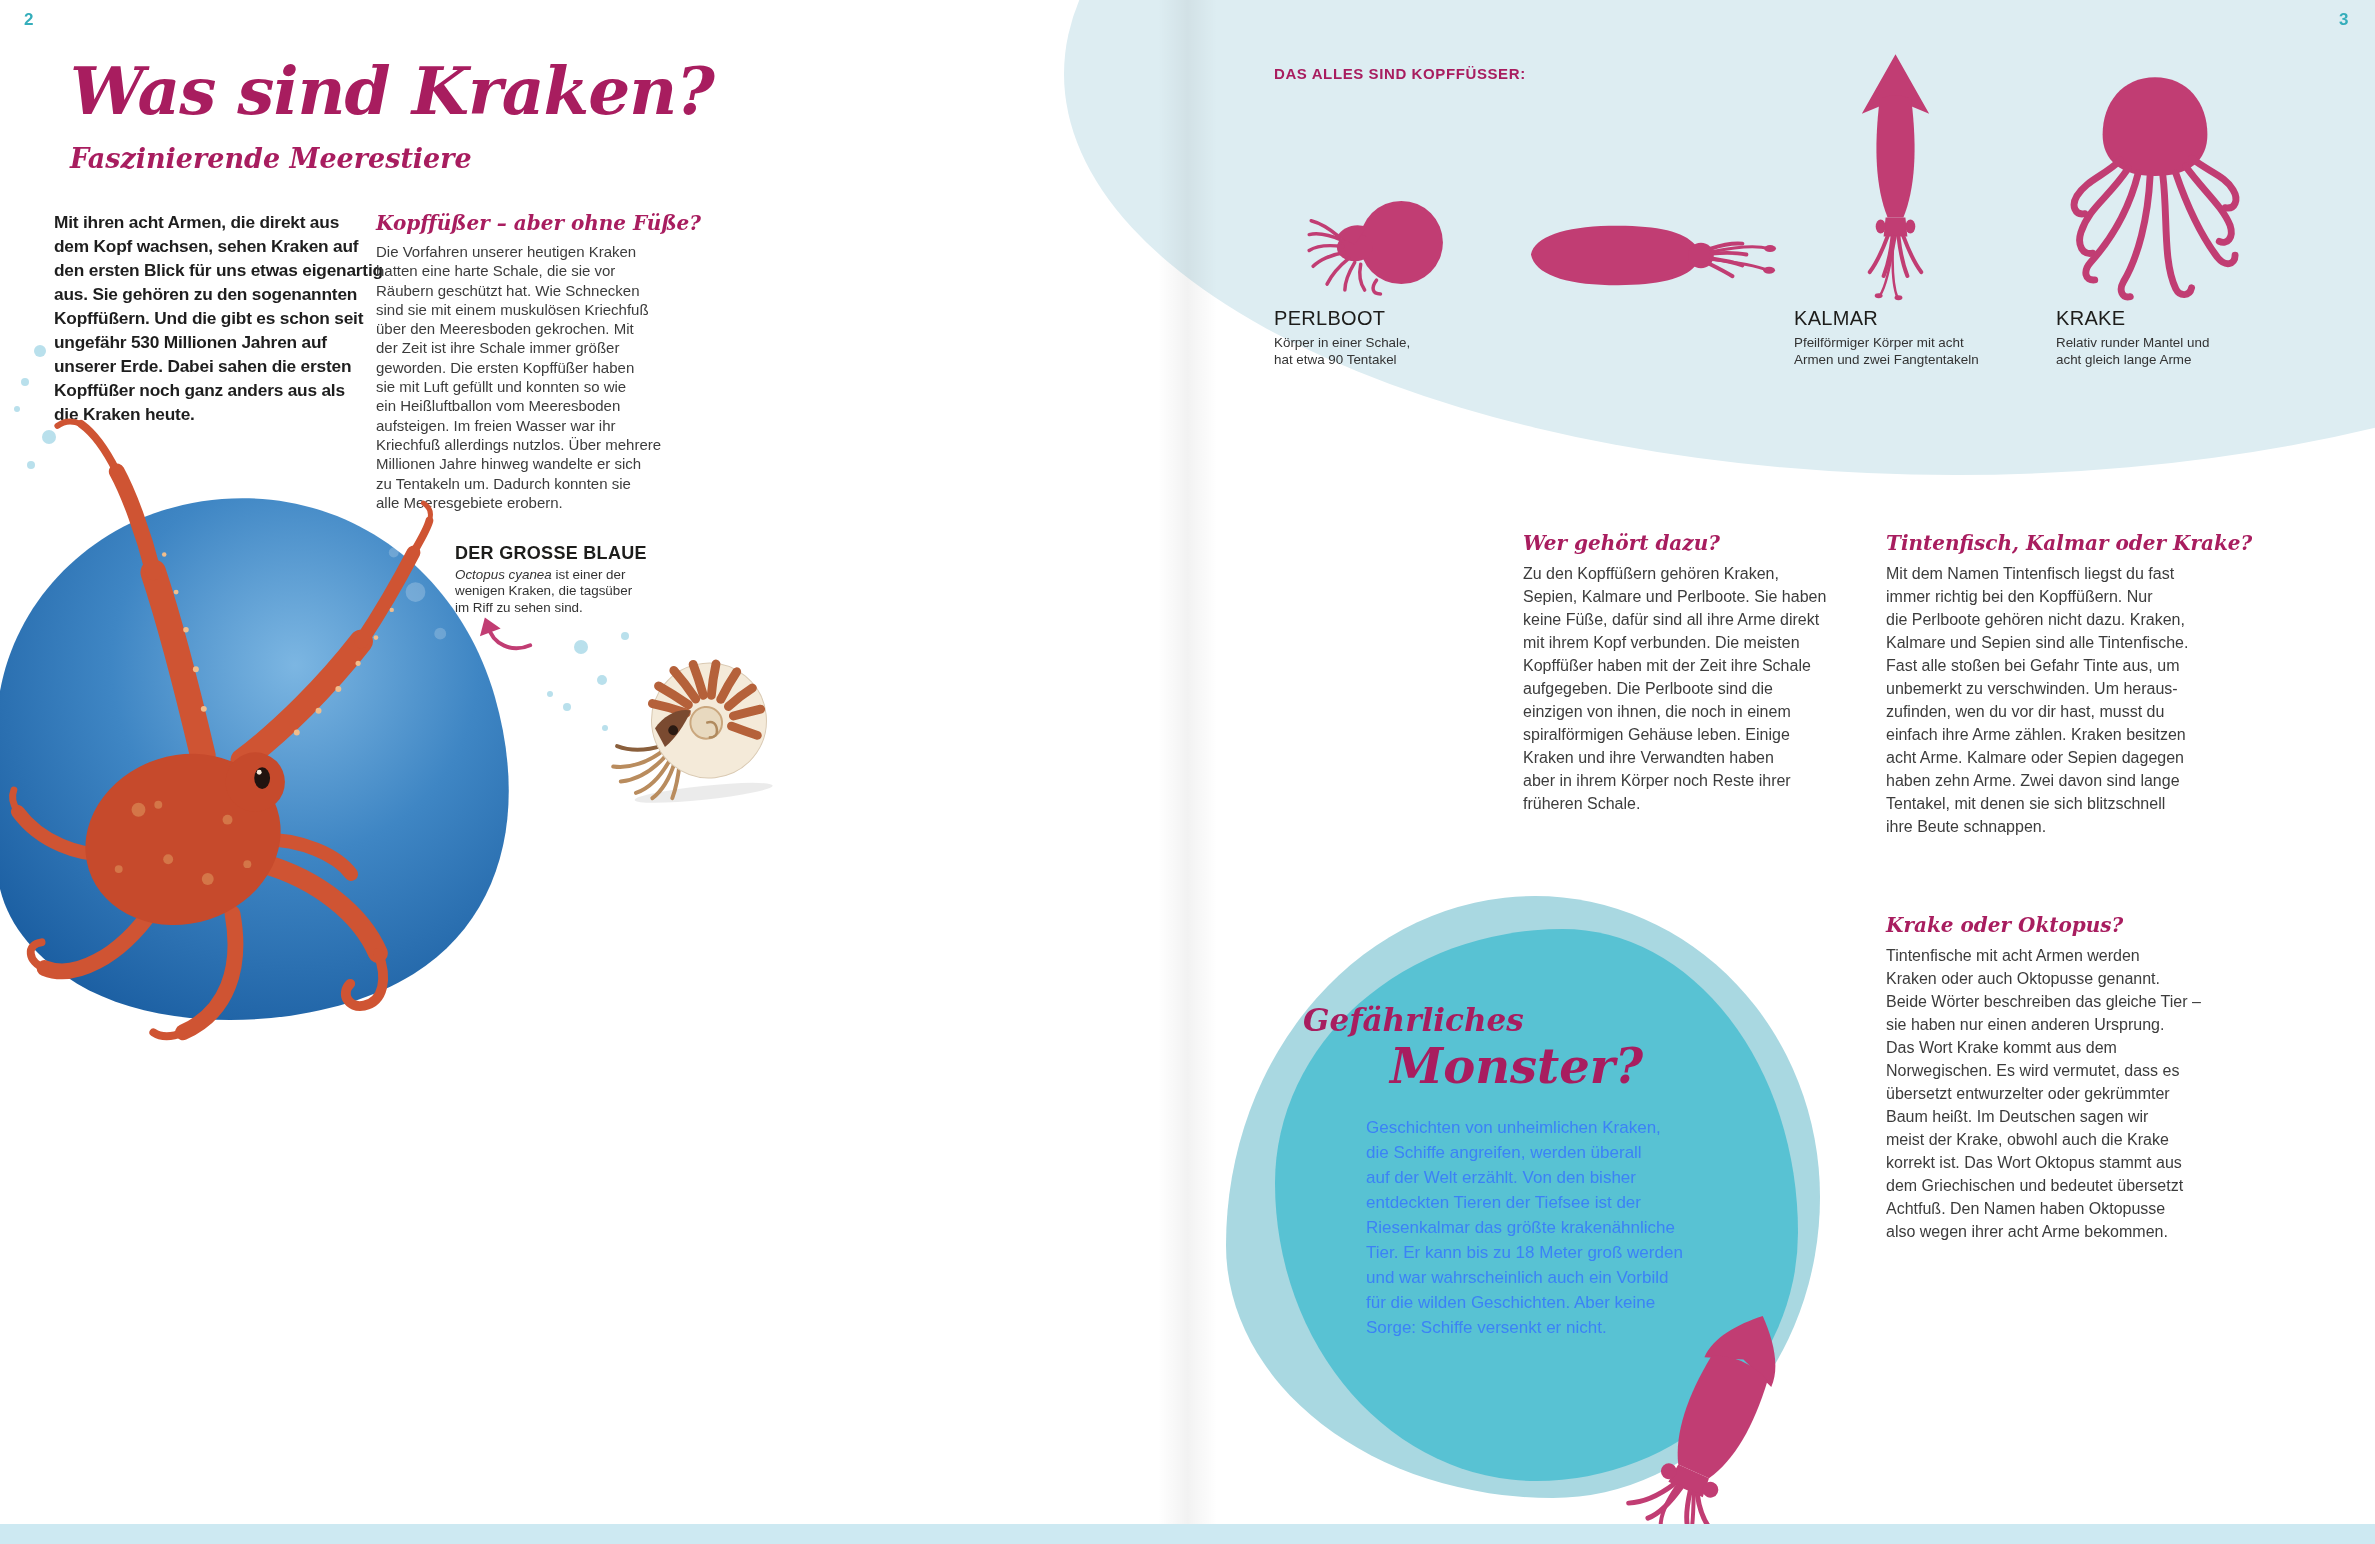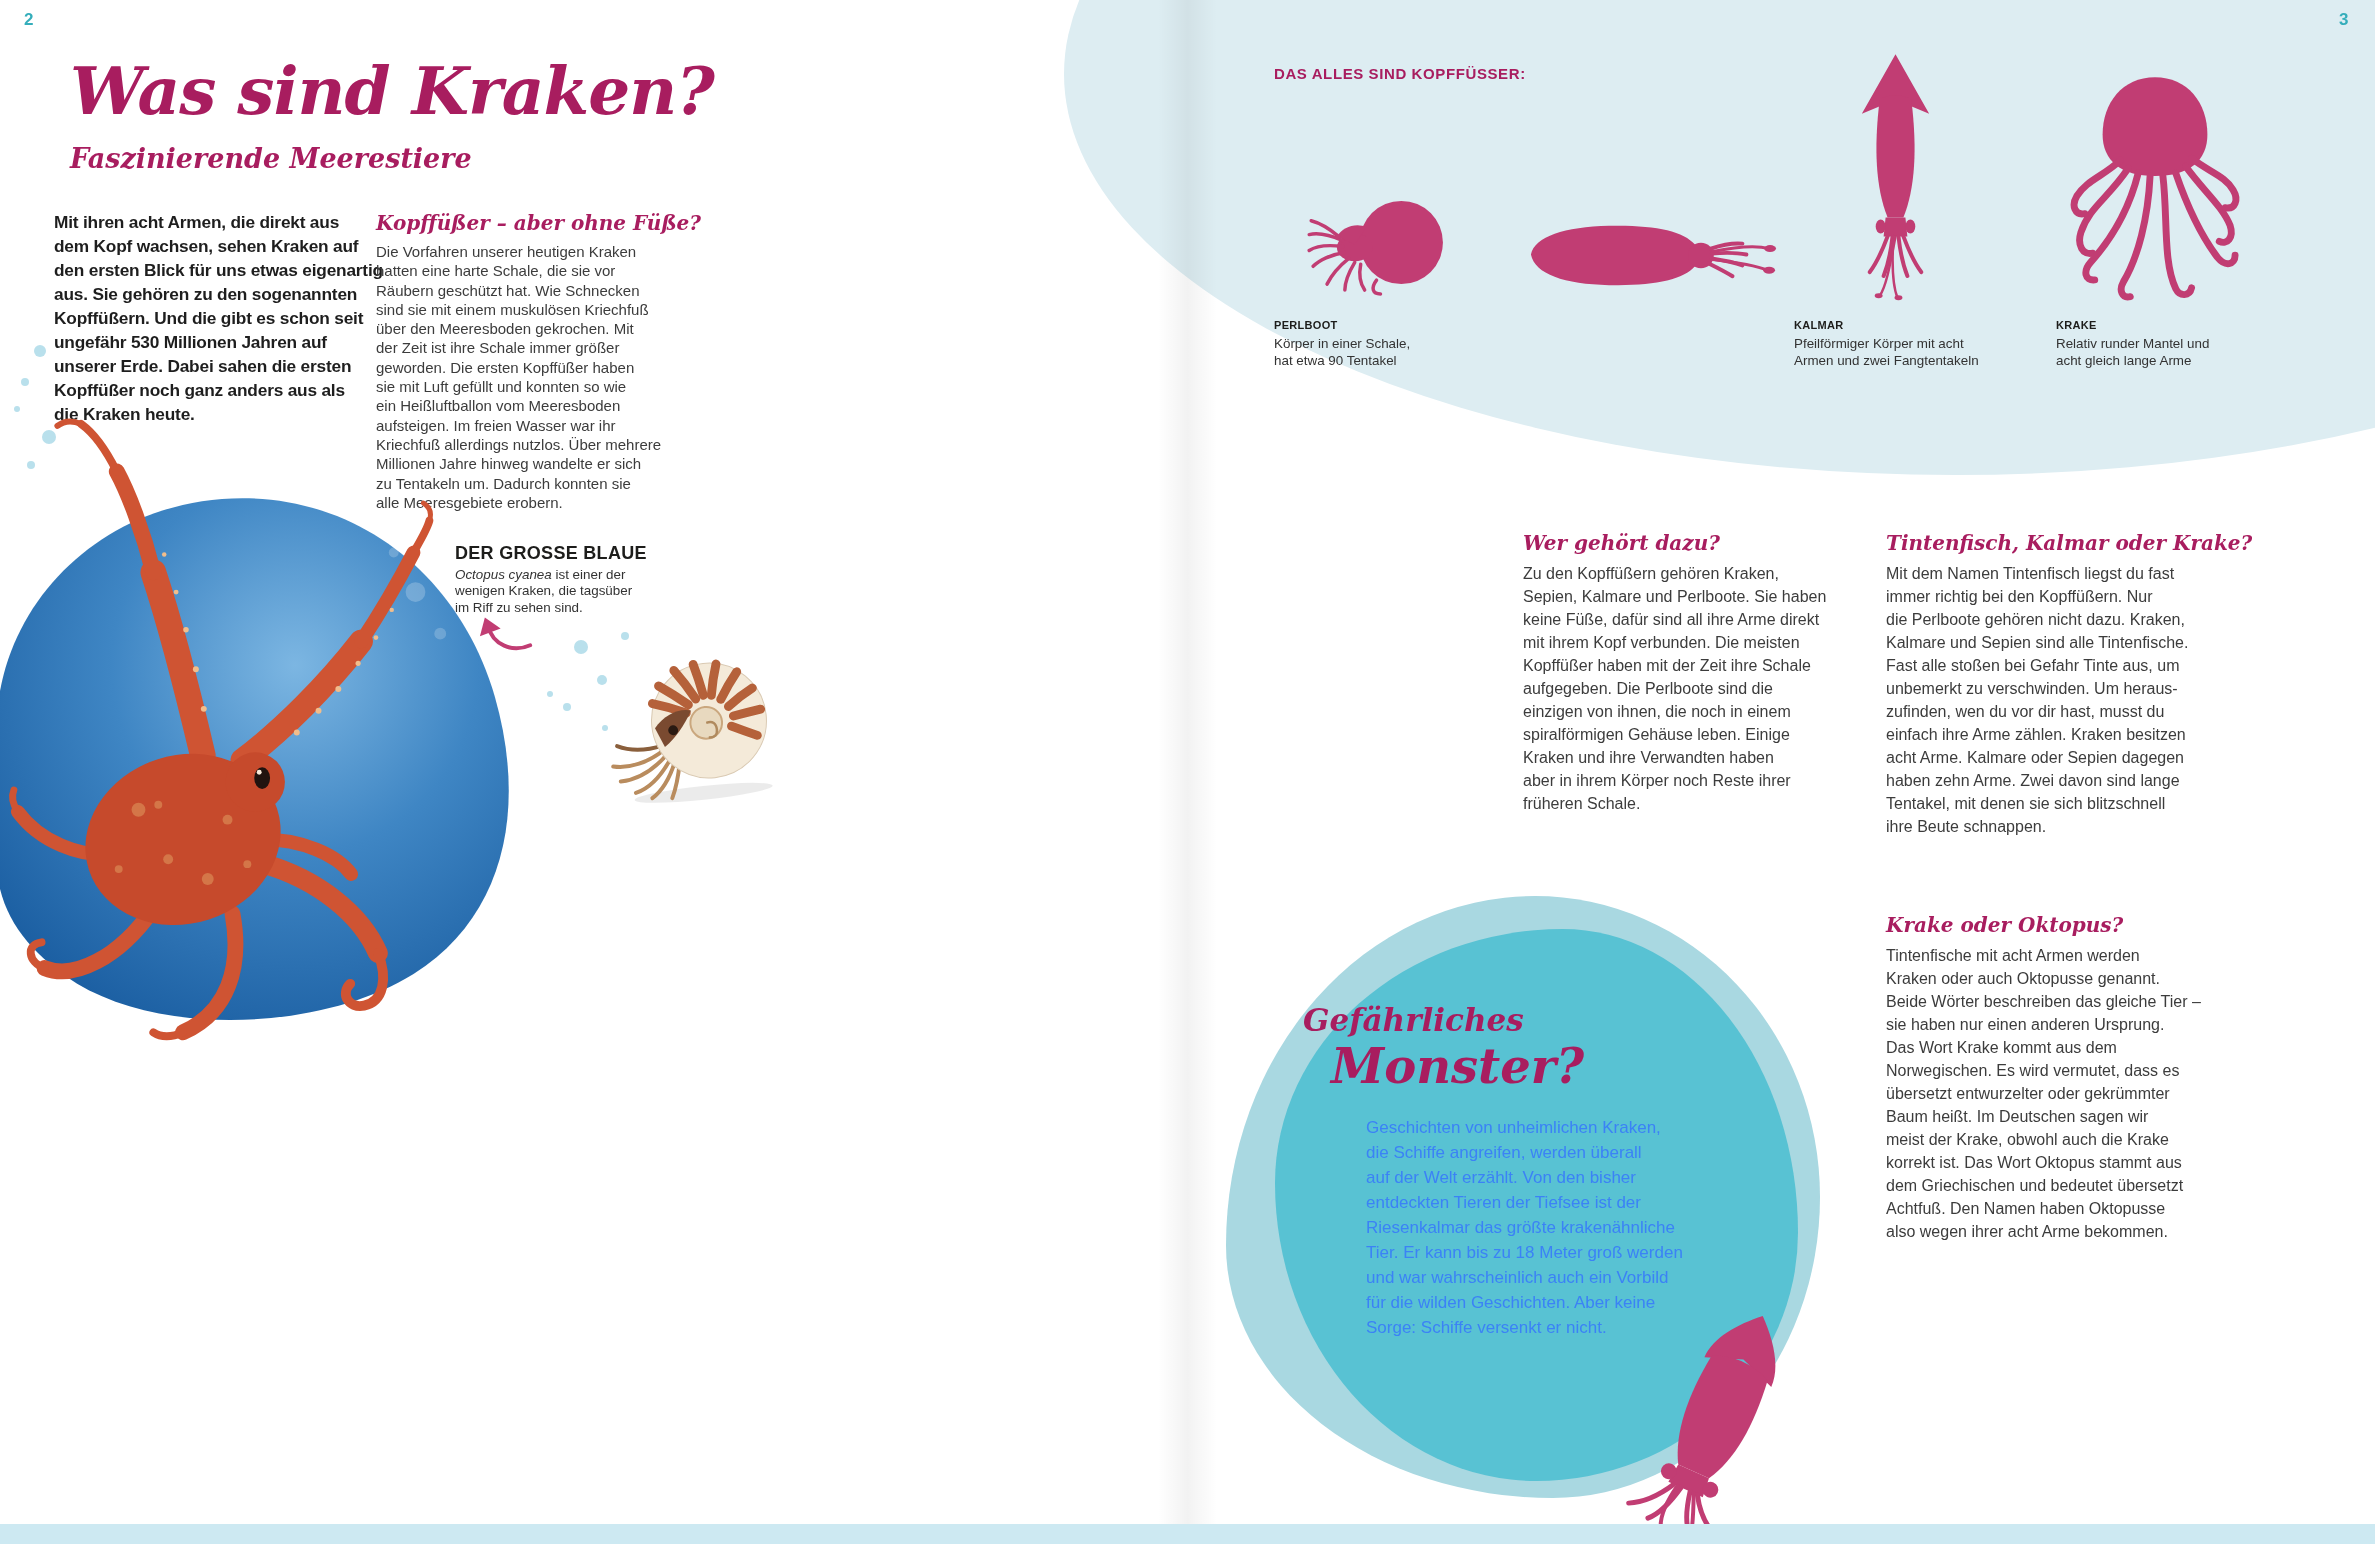--- a/index.html
+++ b/index.html
@@ -13,21 +13,21 @@
   .display{font-family:"DejaVu Serif",serif;font-style:italic;font-weight:700;color:#a81d5f;margin:16px;}
   .title{font-size:66px;letter-spacing:-1px;}
   .subtitle{font-size:27px;}
   .colhead{font-size:20px;margin:0 0 7px 0;}
   
   .intro{font-size:17.3px;line-height:24px;font-weight:700;color:#1e1e1e;margin:0;letter-spacing:-0.2px;}
   .body-s{font-size:15px;line-height:19.3px;margin:0;color:#3c3c3c;}
   .body-m{font-size:16px;line-height:23px;margin:0;color:#3c3c3c;}
   
   .info-head{font-size:15px;font-weight:700;color:#a81d5f;letter-spacing:0.6px;margin:0;}
-  .spec-name{font-size:11px;font-weight:700;color:#1d1d1b;margin:16px 0 4px 0;letter-spacing:0.3px;}
+  .spec-name{font-size:20px;font-weight:400;color:#1d1d1b;margin:4px 0 4px 0;letter-spacing:0.3px;}
   .spec-desc{font-size:13.4px;line-height:17.3px;margin:0;color:#333;}
   
   .cap-title{font-size:18px;font-weight:700;color:#1d1d1b;margin:0 0 3px 0;letter-spacing:0.3px;}
   .cap-text{font-size:13.4px;line-height:16.3px;color:#333;margin:0;}
   
   .blob-top{background:#ddedf2;border-radius:50%;}
   .blob-light{background:#a9d8e1;border-radius:52% 48% 45% 55% / 58% 50% 50% 42%;}
   .blob-teal{background:#58c2d3;border-radius:55% 45% 50% 50% / 46% 55% 45% 54%;}
   .monster-h1{font-size:31px;}
   .monster-h2{font-size:48px;}
@@ -328,21 +328,21 @@
 acht Arme. Kalmare oder Sepien dagegen
 haben zehn Arme. Zwei davon sind lange
 Tentakel, mit denen sie sich blitzschnell
 ihre Beute schnappen.</p>
   </div>
 
   <div class="abs blob-light" style="left:1226px;top:896px;width:594px;height:602px;"></div>
   <div class="abs blob-teal" style="left:1275px;top:929px;width:523px;height:552px;"></div>
 
   <h3 class="abs display monster-h1" style="left:1287px;top:986px;">Gefährliches</h3>
-  <h3 class="abs display monster-h2" style="left:1315px;top:1022px;">Monster?</h3>
+  <h3 class="abs display monster-h2" style="left:1374px;top:1022px;">Monster?</h3>
   <p class="abs monster-body preline" style="left:1366px;top:1115px;">Geschichten von unheimlichen Kraken,
 die Schiffe angreifen, werden überall
 auf der Welt erzählt. Von den bisher
 entdeckten Tieren der Tiefsee ist der
 Riesenkalmar das größte krakenähnliche
 Tier. Er kann bis zu 18 Meter groß werden
 und war wahrscheinlich auch ein Vorbild
 für die wilden Geschichten. Aber keine
 Sorge: Schiffe versenkt er nicht.</p>
 

